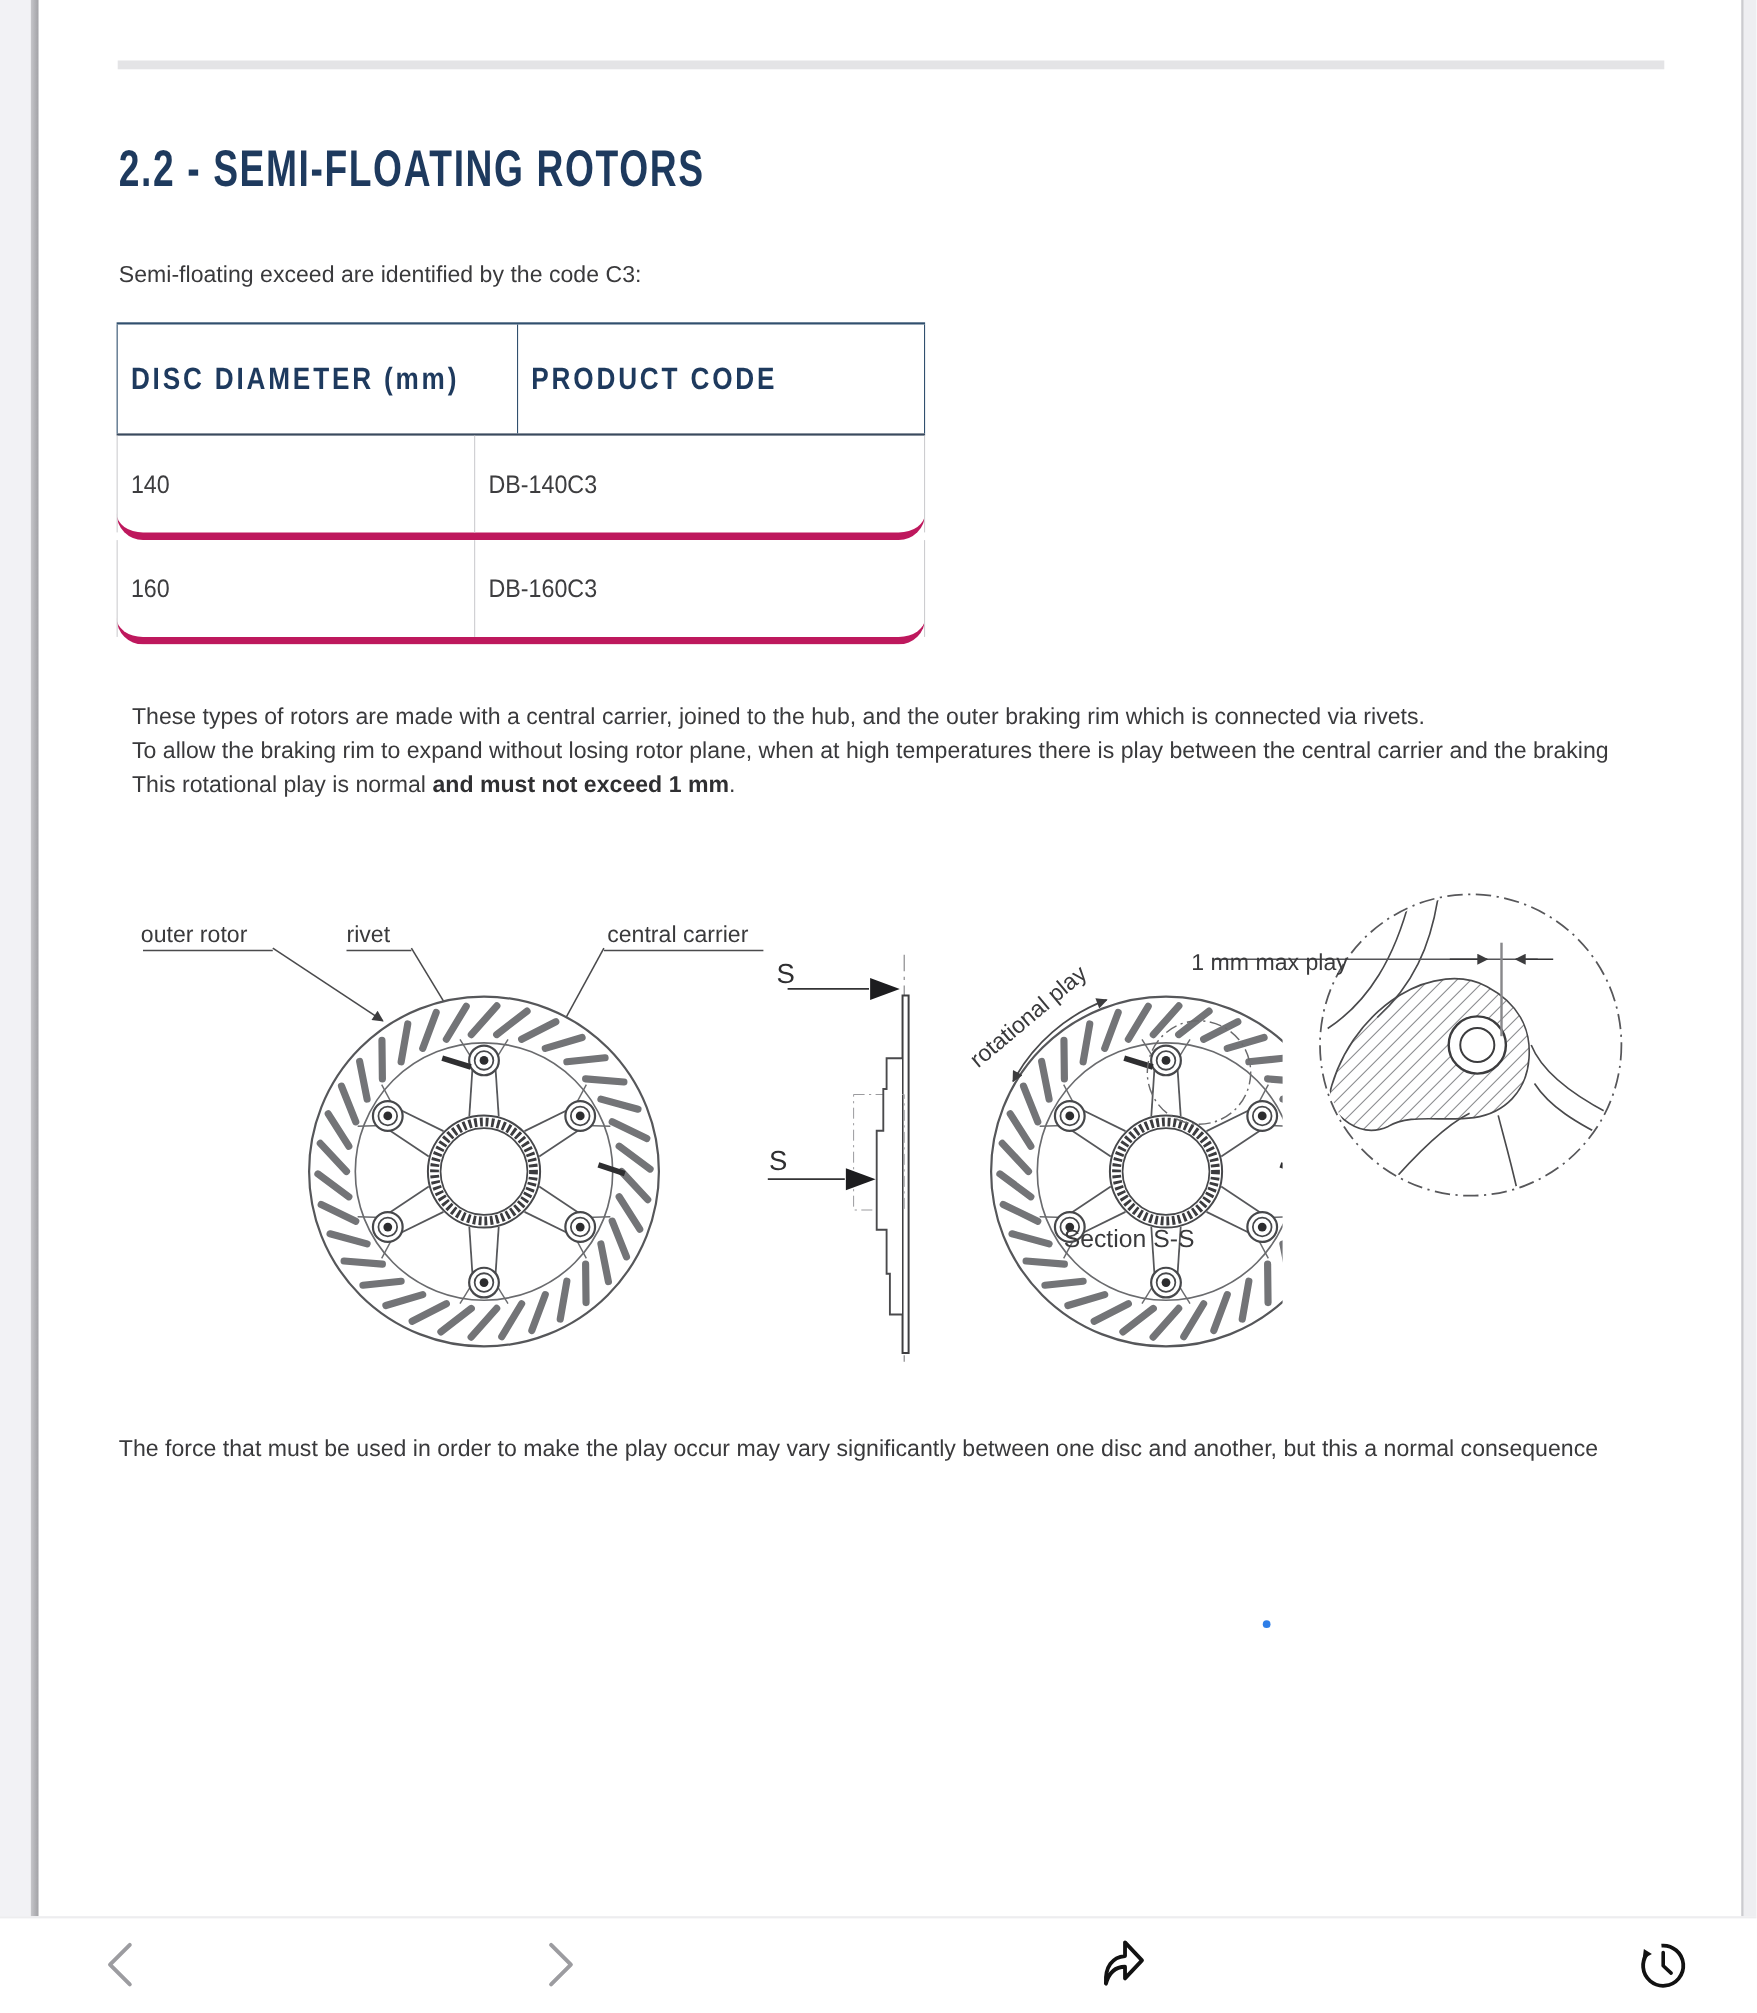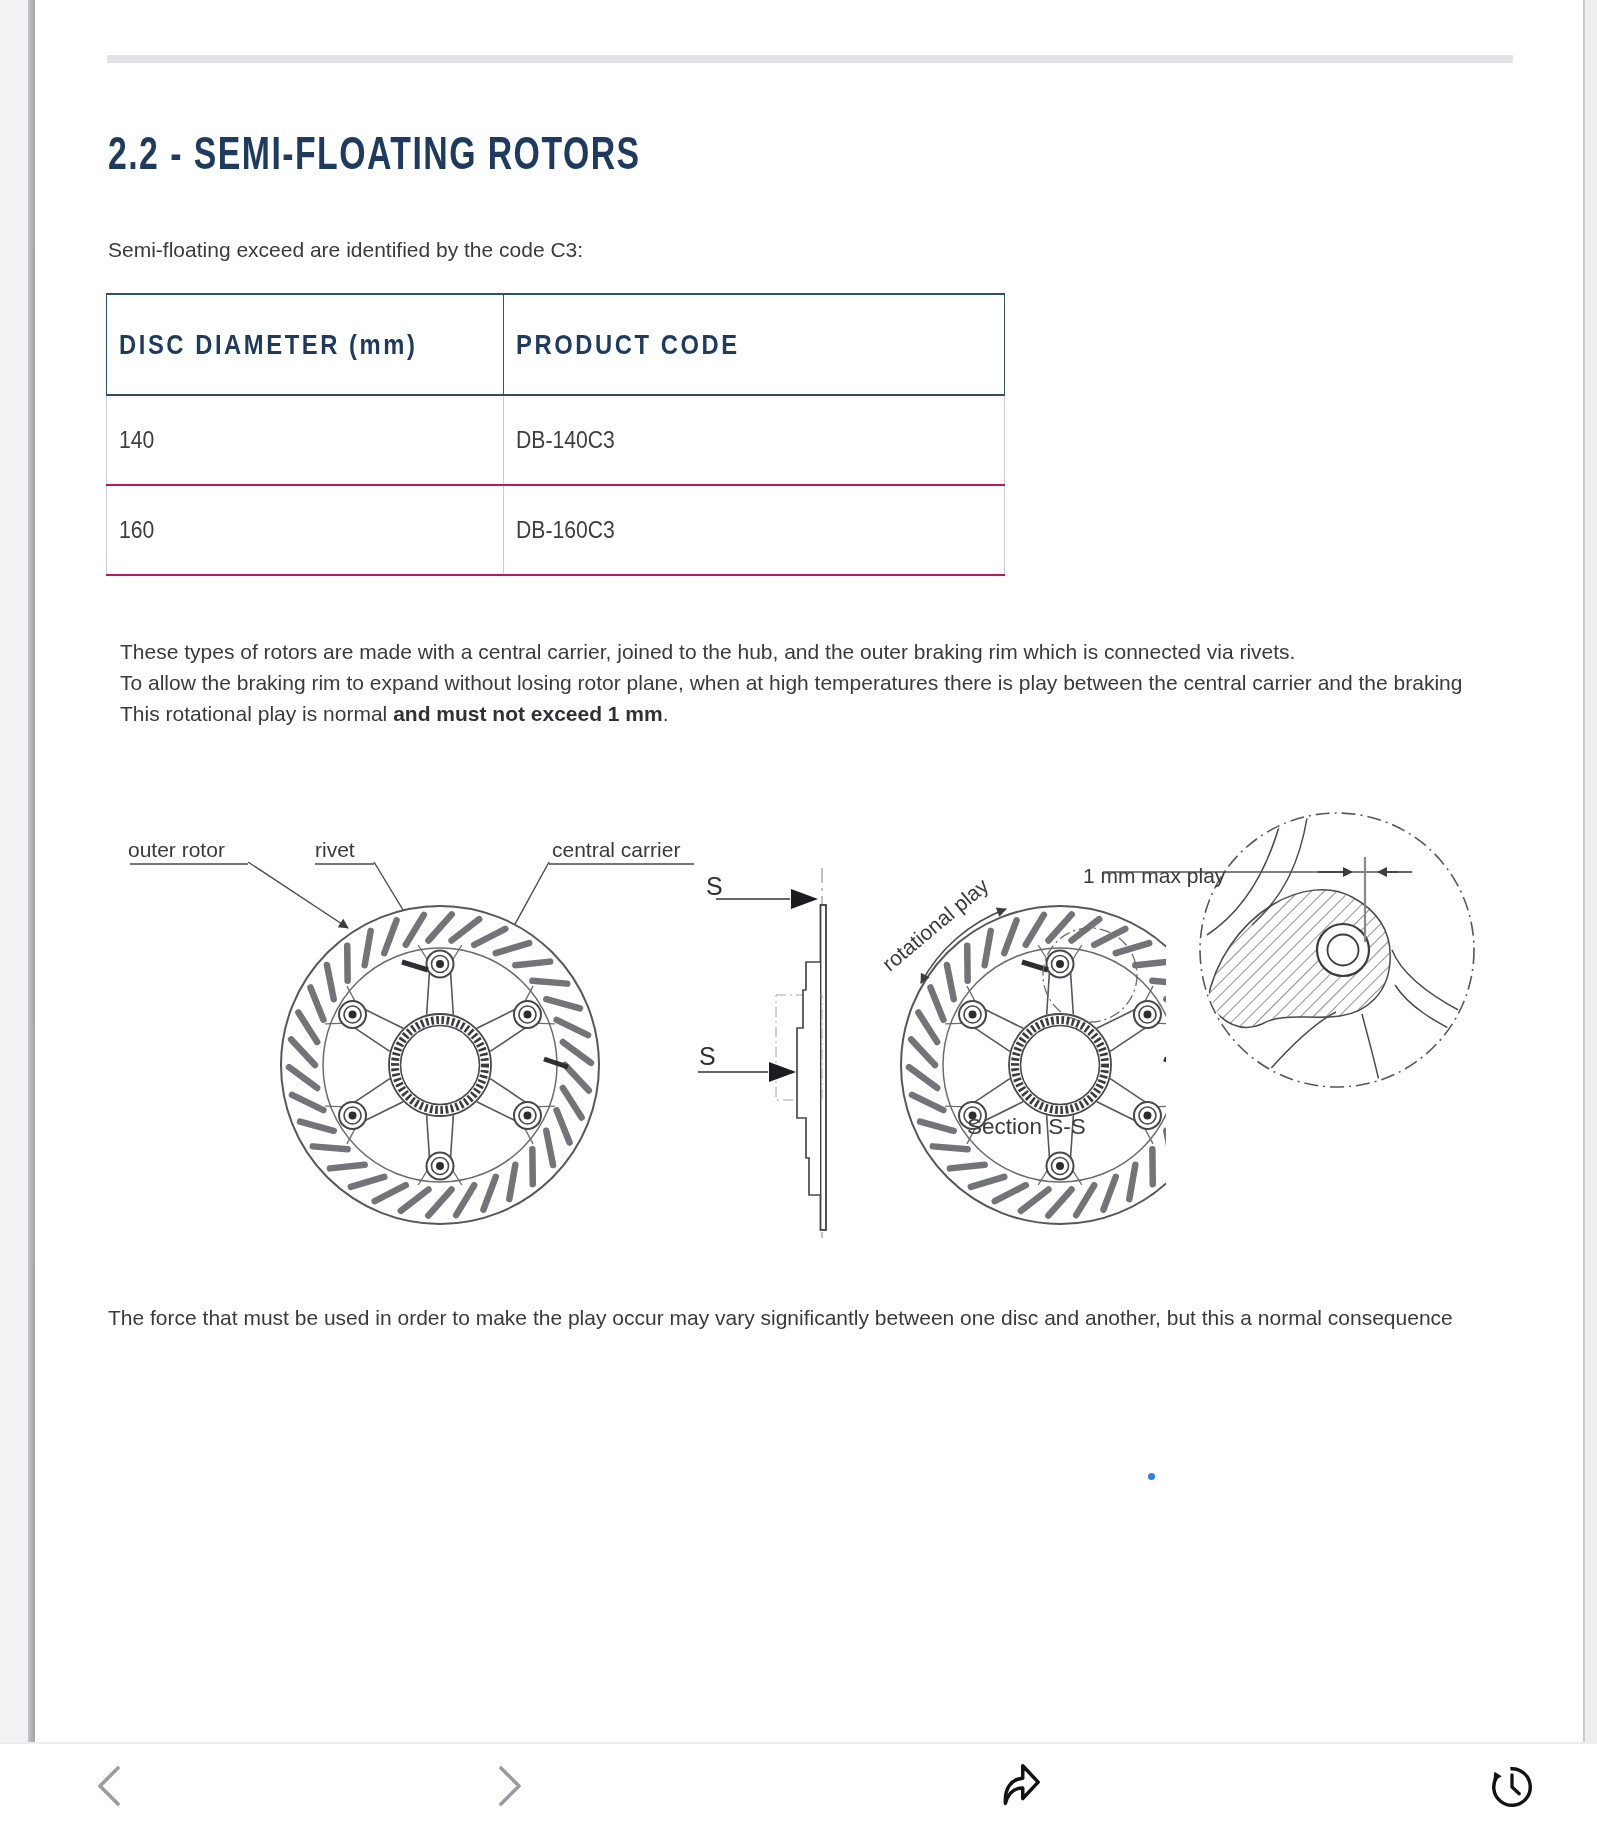--- a/index.html
+++ b/index.html
@@ -14,24 +14,24 @@
   .strip-right{right:0;top:0;width:12px;height:1742px;background:#eeeef1;border-left:2px solid #cbcbcf;}
   .top-rule{left:107px;top:55px;width:1406px;height:8px;background:#e4e4e6;}
   
   .h1{
     left:108px;top:129px;font-size:47px;line-height:47px;font-weight:bold;
     color:#1e3a5e;letter-spacing:2px;white-space:nowrap;
     transform:scaleX(0.72);transform-origin:left top;
   }
   .intro{left:108px;top:237px;font-size:21px;line-height:26px;color:#3a3a3c;white-space:nowrap;}
   
-  .tbl{left:106px;top:293px;width:899px;border-top:2px solid #31506e;}
+  .tbl{left:106px;top:293px;width:735px;border-top:2px solid #31506e;}
   .tr{display:flex;}
   .tr-head{height:99px;border-bottom:2px solid #3a4a5e;}
-  .tr-body{height:88px;border-bottom:2px solid #be185d;}
+  .tr-body{height:88px;border-bottom:7px solid #be185d;border-radius:24px;}
   .td{box-sizing:border-box;display:flex;align-items:center;padding-left:12px;}
   .td-1{width:397px;}
   .td-2{width:502px;}
   .tr-head .td-1{border-left:1px solid #31506e;}
   .tr-head .td-2{border-left:1px solid #31506e;border-right:1px solid #31506e;}
   .tr-body .td-1{border-left:1px solid #cdcdd0;}
   .tr-body .td-2{border-left:1px solid #cdcdd0;border-right:1px solid #cdcdd0;}
   .th-text{
     font-size:28px;font-weight:bold;color:#1e3a5e;letter-spacing:3px;white-space:nowrap;
     transform:scaleX(0.85);transform-origin:left center;

